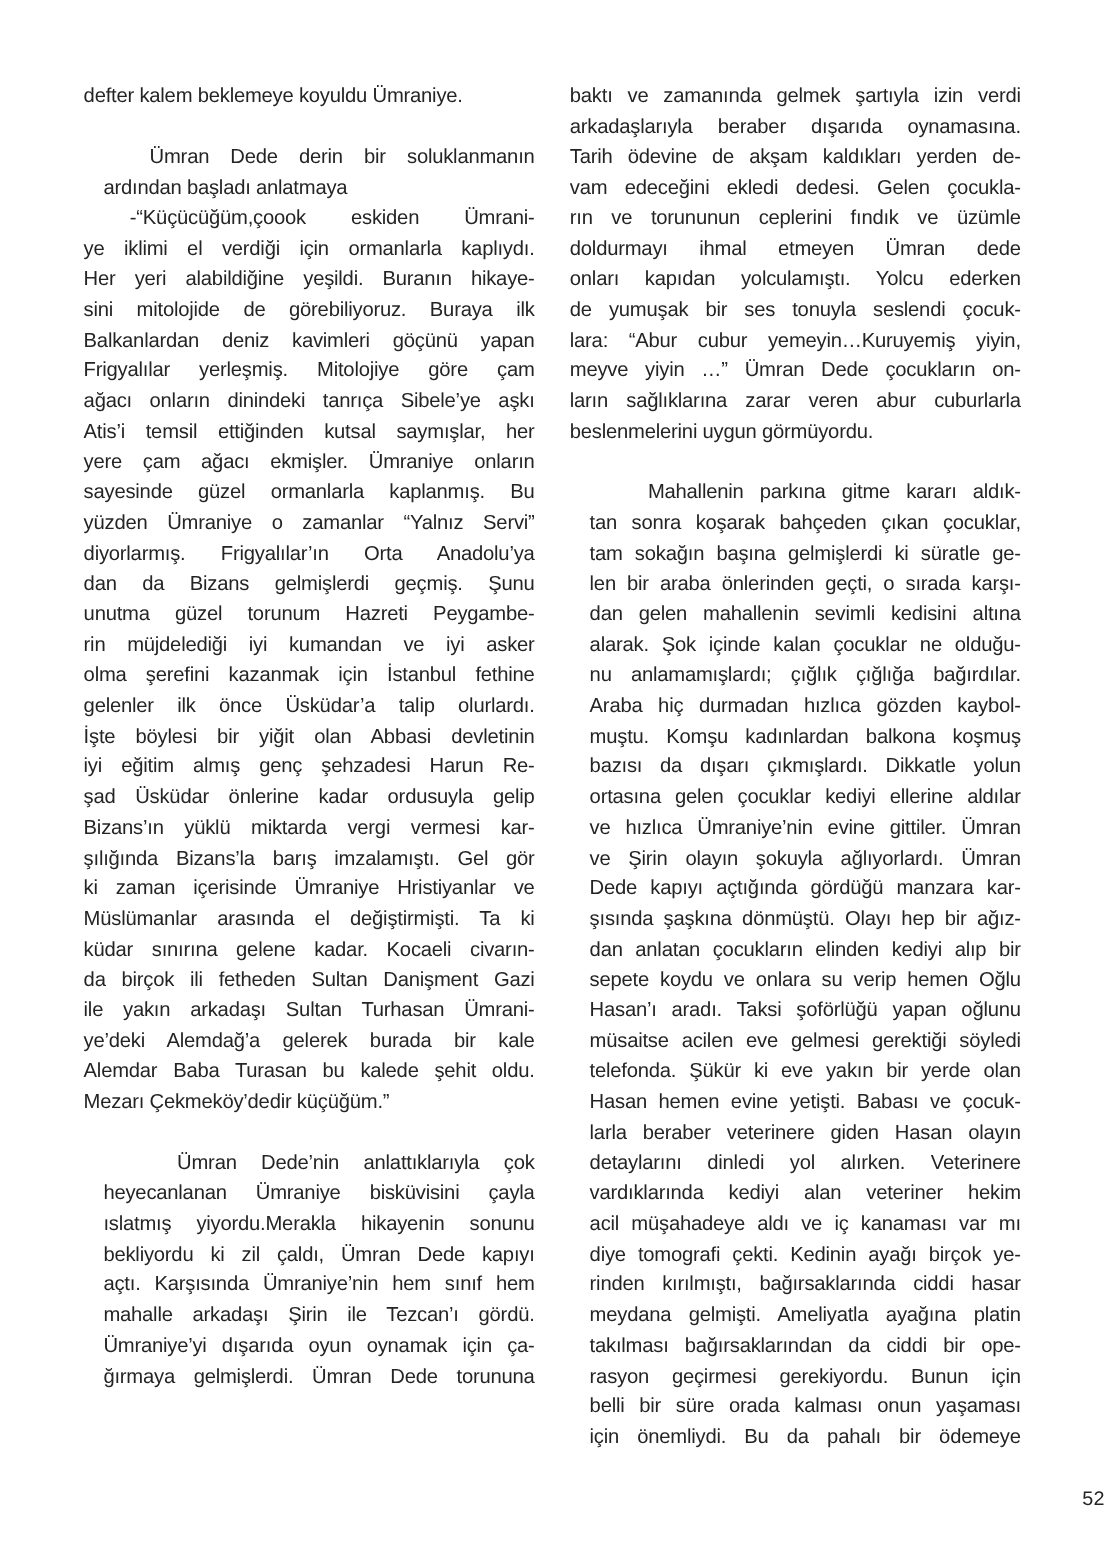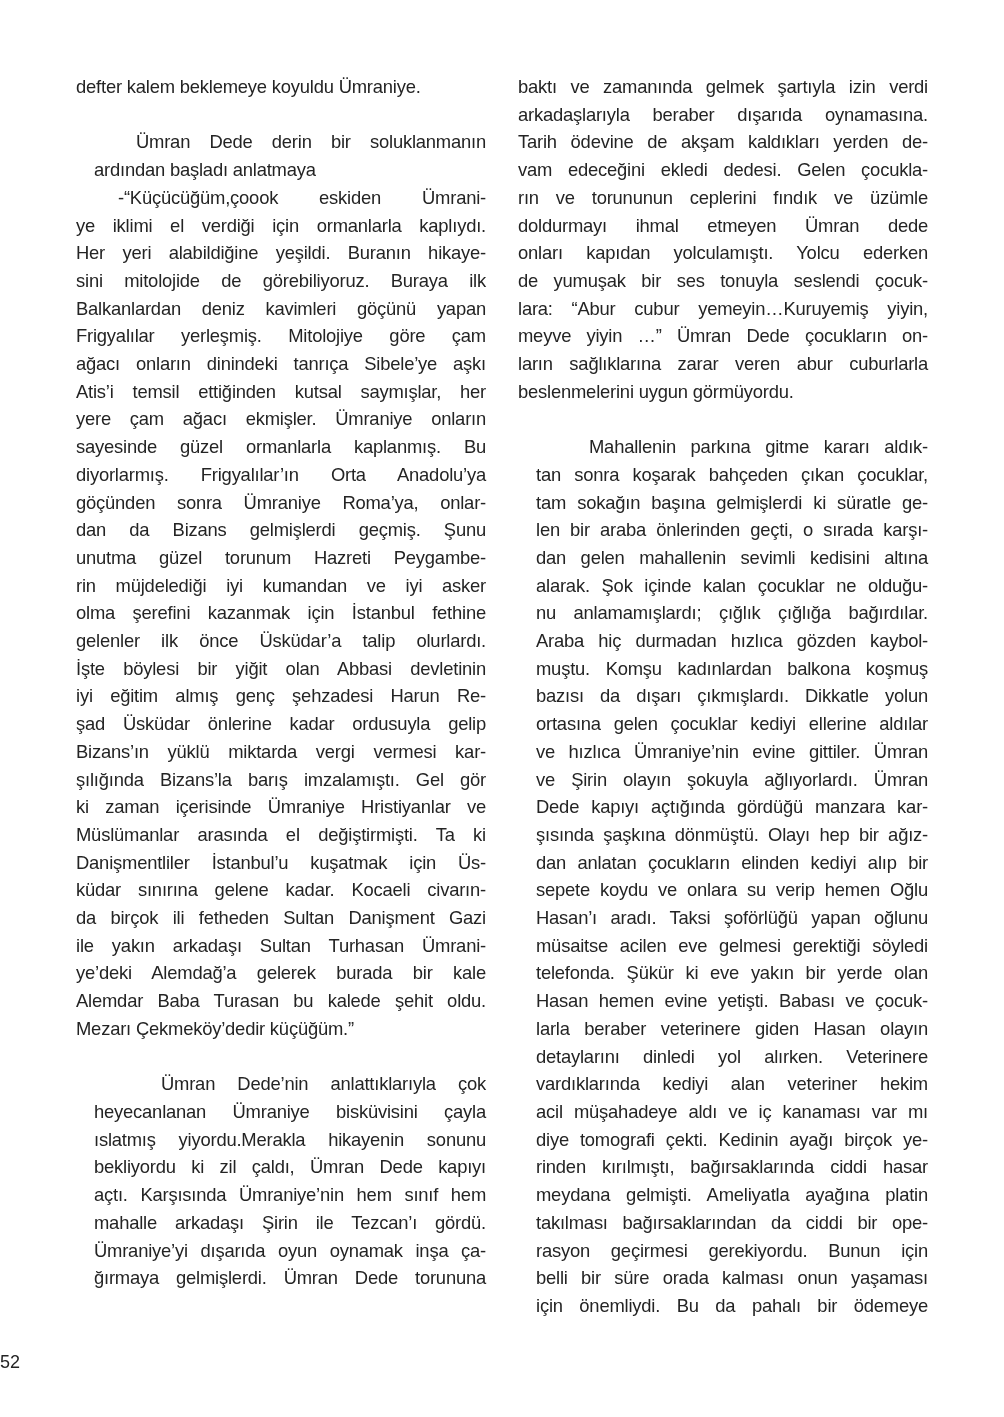--- a/index.html
+++ b/index.html
@@ -46,21 +46,21 @@
     text-align-last: left;
   }
   .line.ind-small  { text-indent: 42px; }
   .line.ind-medium { text-indent: 53px; }
   .line.ind-large  { text-indent: 67px; }
   .page-number {
     position: absolute;
     left: 0;
     right: 0;
     top: 1352px;
-    text-align: left;
+    text-align: right;
     font-size: 18px;
     color: #242424;
   }
 </style>
 </head>
 <body>
 
 <div class="page">
   <div class="columns">
     <div class="col" id="col-left">
@@ -75,50 +75,49 @@
           <div class="line ind-small">-“Küçücüğüm,çoook eskiden Ümrani-</div>
           <div class="line">ye iklimi el verdiği için ormanlarla kaplıydı.</div>
           <div class="line">Her yeri alabildiğine yeşildi. Buranın hikaye-</div>
           <div class="line">sini mitolojide de görebiliyoruz. Buraya ilk</div>
           <div class="line">Balkanlardan deniz kavimleri göçünü yapan</div>
           <div class="line">Frigyalılar yerleşmiş. Mitolojiye göre çam</div>
           <div class="line">ağacı onların dinindeki tanrıça Sibele’ye aşkı</div>
           <div class="line">Atis’i temsil ettiğinden kutsal saymışlar, her</div>
           <div class="line">yere çam ağacı ekmişler. Ümraniye onların</div>
           <div class="line">sayesinde güzel ormanlarla kaplanmış. Bu</div>
+          <div class="line">yüzden Ümraniye o zamanlar “Yalnız Servi”</div>
           <div class="line">diyorlarmış. Frigyalılar’ın Orta Anadolu’ya</div>
-          <div class="line">göçünden sonra Ümraniye Roma’ya, onlar-</div>
           <div class="line">dan da Bizans gelmişlerdi geçmiş. Şunu</div>
           <div class="line">unutma güzel torunum Hazreti Peygambe-</div>
           <div class="line">rin müjdelediği iyi kumandan ve iyi asker</div>
           <div class="line">olma şerefini kazanmak için İstanbul fethine</div>
           <div class="line">gelenler ilk önce Üsküdar’a talip olurlardı.</div>
           <div class="line">İşte böylesi bir yiğit olan Abbasi devletinin</div>
           <div class="line">iyi eğitim almış genç şehzadesi Harun Re-</div>
           <div class="line">şad Üsküdar önlerine kadar ordusuyla gelip</div>
           <div class="line">Bizans’ın yüklü miktarda vergi vermesi kar-</div>
           <div class="line">şılığında Bizans’la barış imzalamıştı. Gel gör</div>
           <div class="line">ki zaman içerisinde Ümraniye Hristiyanlar ve</div>
           <div class="line">Müslümanlar arasında el değiştirmişti. Ta ki</div>
-          <div class="line">Danişmentliler İstanbul’u kuşatmak için Üs-</div>
           <div class="line">küdar sınırına gelene kadar. Kocaeli civarın-</div>
           <div class="line">da birçok ili fetheden Sultan Danişment Gazi</div>
           <div class="line">ile yakın arkadaşı Sultan Turhasan Ümrani-</div>
           <div class="line">ye’deki Alemdağ’a gelerek burada bir kale</div>
           <div class="line">Alemdar Baba Turasan bu kalede şehit oldu.</div>
           <div class="line last">Mezarı Çekmeköy’dedir küçüğüm.”</div>
         </div>
         <div class="para gap">
           <div class="line ind-large">Ümran Dede’nin anlattıklarıyla çok</div>
           <div class="line">heyecanlanan Ümraniye bisküvisini çayla</div>
           <div class="line">ıslatmış yiyordu.Merakla hikayenin sonunu</div>
           <div class="line">bekliyordu ki zil çaldı, Ümran Dede kapıyı</div>
           <div class="line">açtı. Karşısında Ümraniye’nin hem sınıf hem</div>
           <div class="line">mahalle arkadaşı Şirin ile Tezcan’ı gördü.</div>
-          <div class="line">Ümraniye’yi dışarıda oyun oynamak inşa ça-</div>
+          <div class="line">Ümraniye’yi dışarıda oyun oynamak için ça-</div>
           <div class="line">ğırmaya gelmişlerdi. Ümran Dede torununa</div>
         </div>
       </div>
     <div class="col" id="col-right">
         <div class="para">
           <div class="line">baktı ve zamanında gelmek şartıyla izin verdi</div>
           <div class="line">arkadaşlarıyla beraber dışarıda oynamasına.</div>
           <div class="line">Tarih ödevine de akşam kaldıkları yerden de-</div>
           <div class="line">vam edeceğini ekledi dedesi. Gelen çocukla-</div>
           <div class="line">rın ve torununun ceplerini fındık ve üzümle</div>

